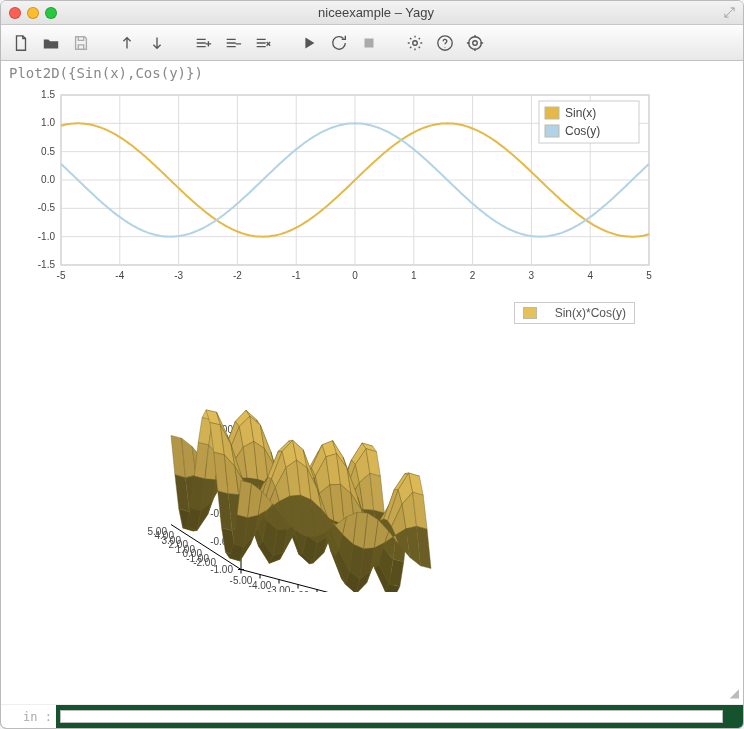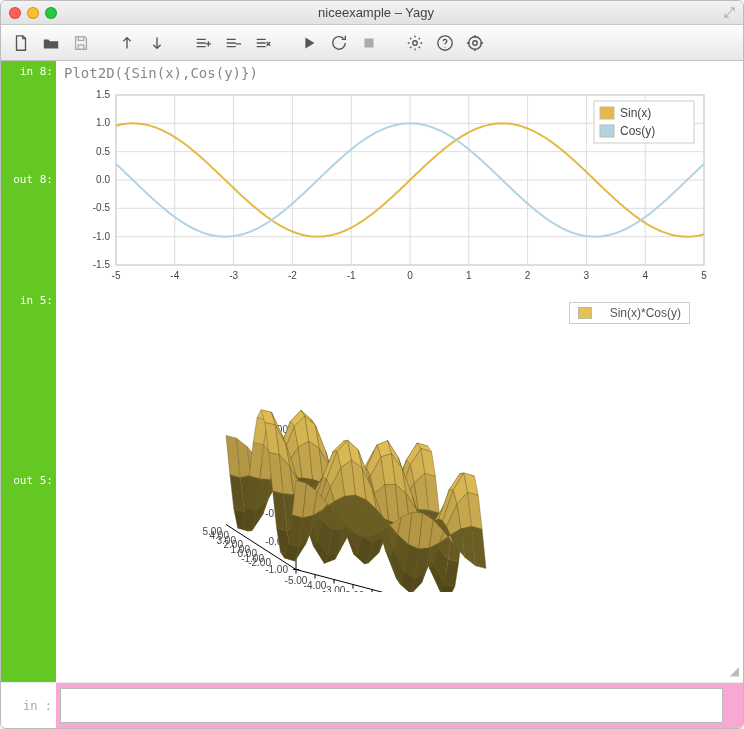--- a/index.html
+++ b/index.html
@@ -80,21 +80,21 @@
   .gutter-label {
     font-family: Menlo, monospace;
     font-size: 11px;
     padding-top: 4px;
   }
   .chart2d { width: 640px; margin: 2px 0 0 18px; }
   .swatch { width: 14px; height: 12px; border: 1px solid #bba; }
   .chart3d { position: relative; width: 640px; height: 300px; margin-top: 2px; }
   .axis-text { font-size: 10px; fill: #444; }
   .bottom-input-row {
-    display: flex; height: 46px; background: #f9a8d4; border-top: 1px solid #eee; justify-content: center;
+    display: flex; height: 24px; background: #14532d; border-top: 1px solid #eee; justify-content: center;
   }
   .bottom-gutter {
     width: 55px; background: #fff; color: #aaa;
     font-family: Menlo, monospace; font-size: 12px;
     display: flex; align-items: center; justify-content: flex-end;
     padding-right: 4px; border-right: 0;
   }
   .bottom-input {
     flex: 1; margin: 5px 20px 5px 4px;
     border: 1px solid #bbb; background: #fff; padding: 2px 4px;
@@ -196,29 +196,20 @@
   <div class="tbtn">
       <svg viewBox="0 0 20 20">
         <circle cx="10" cy="10" r="7"></circle>
         <circle cx="10" cy="10" r="2.5"></circle>
         <path d="M10 1v3M10 16v3M1 10h3M16 10h3"></path>
       </svg>
     </div>
 </div>
 
 <div class="content">
-  <div class="gutter">
-    <div class="gutter-label" style="height:20px">in  8:</div>
-    <div style="height:88px"></div>
-    <div class="gutter-label">out 8:</div>
-    <div style="height:104px"></div>
-    <div class="gutter-label" style="height:20px">in  5:</div>
-    <div style="height:160px"></div>
-    <div class="gutter-label">out 5:</div>
-  </div>
 
   <div class="main">
 
     <div class="cell-in-code">Plot2D({Sin(x),Cos(y)})</div>
 
     <div class="chart2d">
       <svg id="svg2d" width="640" height="200">
           <rect x="42" y="8" width="588" height="170" fill="#fff" stroke="#bbb"></rect>
           <line x1="42" y1="8" x2="42" y2="178" stroke="#ddd"></line>
           <text x="42" y="192" text-anchor="middle" class="axis-text">-5</text>

